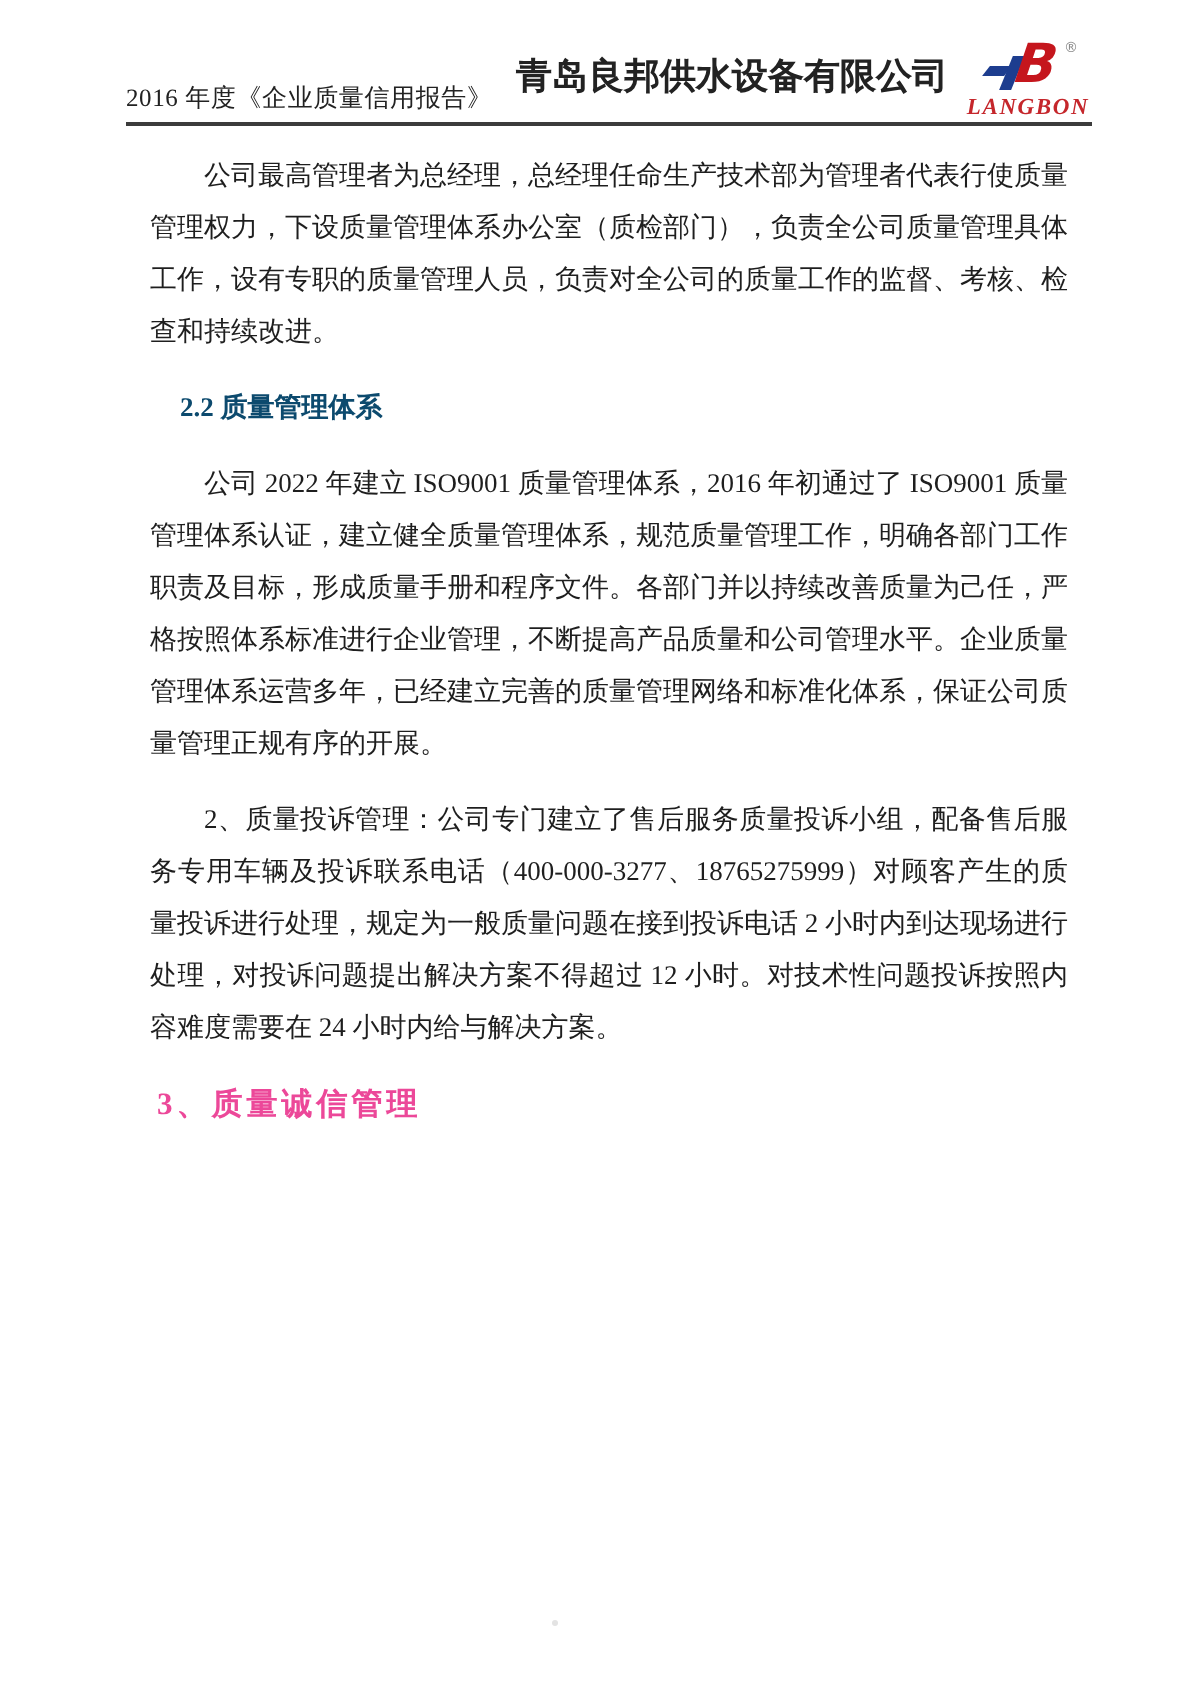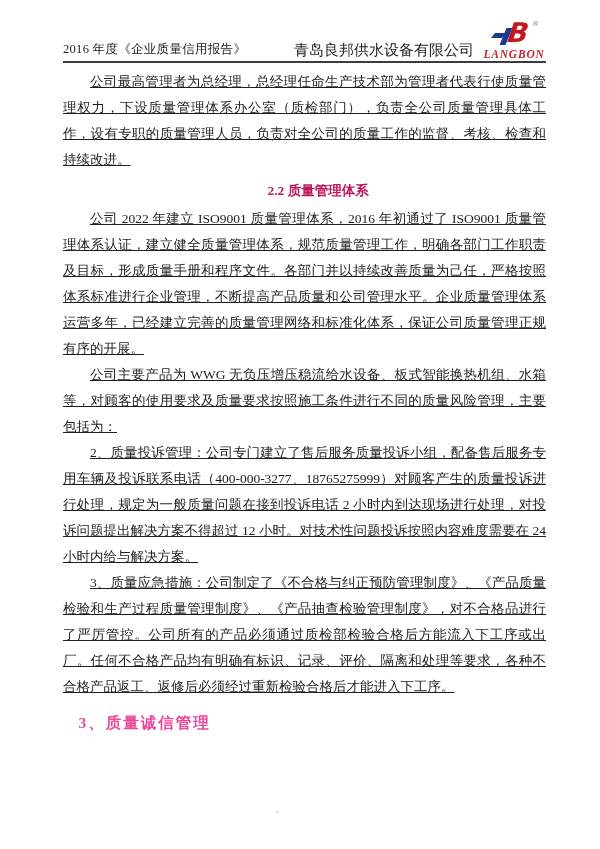--- a/index.html
+++ b/index.html
@@ -20,22 +20,22 @@
     border-bottom:2px solid #3c3c3c;
     padding-bottom:1px;
     min-height:40px;
   }
   .hdr-title{
     font-weight:normal;font-size:12.5px;letter-spacing:.3px;color:#222;
     padding-bottom:2px;white-space:nowrap;
   }
   .hdr-right{display:flex;align-items:flex-end;gap:8px;}
   .hdr-company{
-    font-weight:normal;font-size:15px;color:#222;white-space:nowrap;
-    padding-bottom:0;
+    font-weight:bold;font-size:18px;color:#222;white-space:nowrap;
+    padding-bottom:10px;
   }
   .logo{
     display:flex;flex-direction:column;align-items:center;
     width:64px;position:relative;margin-bottom:-1px;
   }
   .emblem{position:relative;width:46px;height:24px;}
   .emblem .wedge{
     position:absolute;left:2px;top:9px;width:11px;height:5px;
     background:#1d3d8f;transform:skewX(-38deg);
   }
@@ -55,26 +55,26 @@
   }
   .brand{
     font-family:"Liberation Serif","DejaVu Serif",serif;
     font-style:italic;font-weight:bold;
     font-size:11.5px;letter-spacing:.8px;color:#c5262b;
     line-height:13px;white-space:nowrap;
   }
   
   .doc{margin-top:6px;font-size:13.5px;line-height:26px;}
   .para{
-    margin:0;text-indent:2em;
-    text-align:justify;text-justify:inter-ideograph;text-decoration:underline;
+    margin:12px;text-indent:2em;
+    text-align:justify;text-justify:inter-ideograph;
   }
   .h-sub{
     margin:5px 0 2px 0;font-size:13.5px;font-weight:bold;
-    text-indent:2em;line-height:26px;color:#be185d;text-align:center;
+    text-indent:2em;line-height:26px;color:#0c4a6e;
   }
   .h-main{
     margin:9px 0 7px 0;font-size:15.5px;font-weight:bold;
     text-indent:1em;letter-spacing:2px;line-height:28px;color:#ec4899;
   }
   .artifact{
     position:absolute;left:276px;top:810px;width:3px;height:3px;
     border-radius:50%;background:#e3e3e3;
   }
 </style>
@@ -102,25 +102,23 @@
   </header>
 
   <main class="doc">
     <p class="para">公司最高管理者为总经理，总经理任命生产技术部为管理者代表行使质量管理权力，下设质量管理体系办公室（质检部门），负责全公司质量管理具体工作，设有专职的质量管理人员，负责对全公司的质量工作的监督、考核、检查和持续改进。</p>
 
     <h3 class="h-sub">2.2 质量管理体系</h3>
 
     <p class="para">公司 2022 年建立 ISO9001 质量管理体系，2016 年初通过了 ISO9001 质量管理体系认证，建立健全质量管理体系，规范质量管理工作，明确各部门工作职责及目标，形成质量手册和程序文件。各部门并以持续改善质量为己任，严格按照体系标准进行企业管理，不断提高产品质量和公司管理水平。企业质量管理体系运营多年，已经建立完善的质量管理网络和标准化体系，保证公司质量管理正规有序的开展。</p>
 
 
-    <p class="para">公司主要产品为 WWG 无负压增压稳流给水设备、板式智能换热机组、水箱等，对顾客的使用要求及质量要求按照施工条件进行不同的质量风险管理，主要包括为：</p>
 
 
     <p class="para">2、质量投诉管理：公司专门建立了售后服务质量投诉小组，配备售后服务专用车辆及投诉联系电话（400-000-3277、18765275999）对顾客产生的质量投诉进行处理，规定为一般质量问题在接到投诉电话 2 小时内到达现场进行处理，对投诉问题提出解决方案不得超过 12 小时。对技术性问题投诉按照内容难度需要在 24 小时内给与解决方案。</p>
 
-    <p class="para">3、质量应急措施：公司制定了《不合格与纠正预防管理制度》、《产品质量检验和生产过程质量管理制度》、《产品抽查检验管理制度》，对不合格品进行了严厉管控。公司所有的产品必须通过质检部检验合格后方能流入下工序或出厂。任何不合格产品均有明确有标识、记录、评价、隔离和处理等要求，各种不合格产品返工、返修后必须经过重新检验合格后才能进入下工序。</p>
 
     <h2 class="h-main">3、质量诚信管理</h2>
 
   </main>
 
   <span class="artifact"></span>
 </div>
 
 </body></html>

